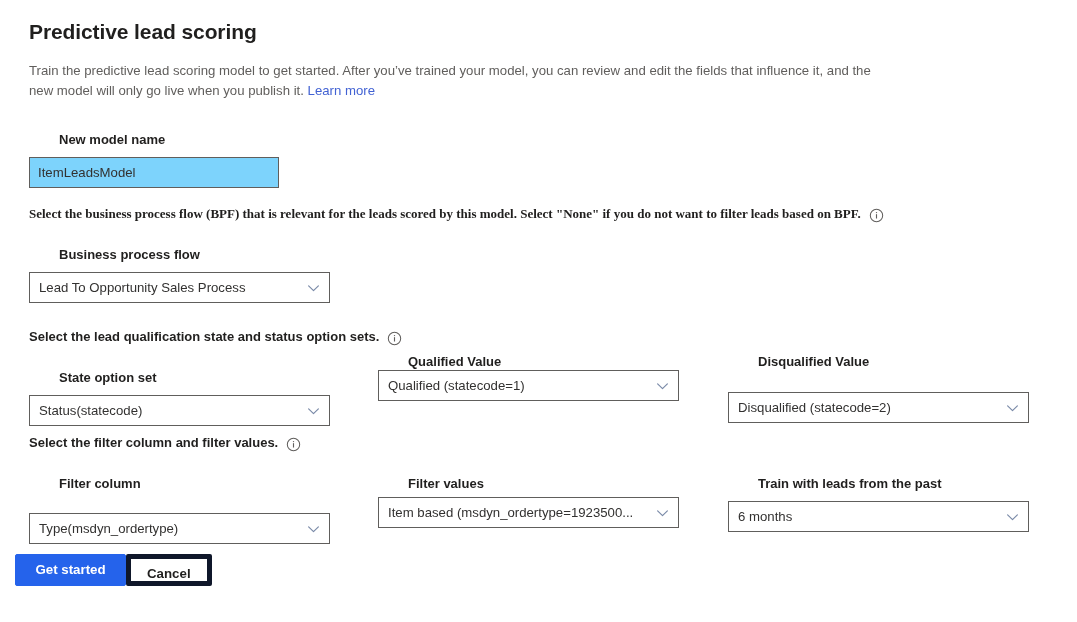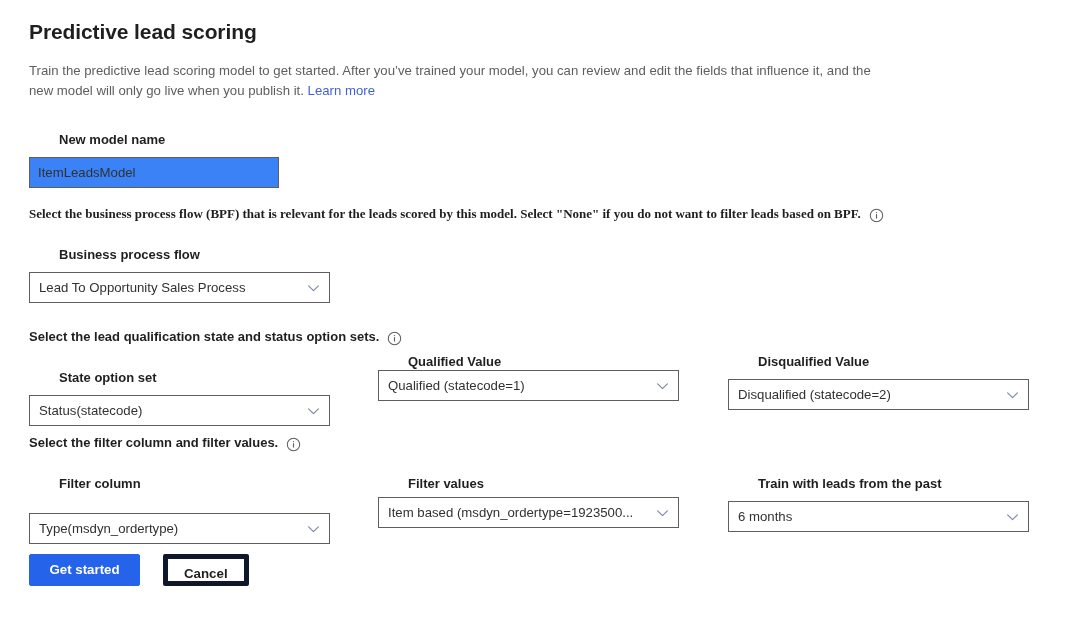--- a/index.html
+++ b/index.html
@@ -74,21 +74,21 @@
     flex: 0 0 15px;
     position: relative;
     top: 1px;
   }
   .info-icon svg { display: block; }
 
   .text-input {
     width: 250px;
     height: 31px;
     border: 1px solid #605e5c;
-    background: #3b82f6;
+    background: #7dd3fc;
     font-family: "Liberation Sans", sans-serif;
     font-size: 13.2px;
     color: #323130;
     padding: 0 8px;
     outline: none;
     border-radius: 0;
   }
 
   .dropdown {
     position: relative;
@@ -120,25 +120,25 @@
     height: 13px;
     pointer-events: none;
   }
   .dropdown .chevron svg { display: block; }
 
   
   .blk { position: absolute; }
 
   .btn-row {
     position: absolute;
-    left: 29px;
+    left: 15px;
     top: 554px;
     display: flex;
     align-items: center;
-    gap: 23px;
+    gap: 0;
   }
   .btn {
     height: 32px;
     font-family: "Liberation Sans", sans-serif;
     font-size: 13.3px;
     font-weight: 600;
     border-radius: 2px;
     cursor: pointer;
     padding: 0 16px;
     line-height: 30px;
@@ -224,21 +224,21 @@
       <span class="chevron">
         <svg viewBox="0 0 12 12" width="13" height="13" aria-hidden="true">
           <path d="M1.5 4 L6 8.4 L10.5 4" fill="none" stroke="#7a8aa8" stroke-width="1.1" stroke-linecap="round" stroke-linejoin="round"></path>
         </svg>
       </span>
     </div>
   </div>
 
   <div class="blk" style="left:728px; top:354px;">
     <div class="field-label">Disqualified Value</div>
-    <div class="dropdown" style="margin-top:9px;">
+    <div class="dropdown" style="margin-top:22px;">
       <span class="dd-value">Disqualified (statecode=2)</span>
       <span class="chevron">
         <svg viewBox="0 0 12 12" width="13" height="13" aria-hidden="true">
           <path d="M1.5 4 L6 8.4 L10.5 4" fill="none" stroke="#7a8aa8" stroke-width="1.1" stroke-linecap="round" stroke-linejoin="round"></path>
         </svg>
       </span>
     </div>
   </div>
 
   <div class="blk section-note" style="left:29px; top:434px;">

